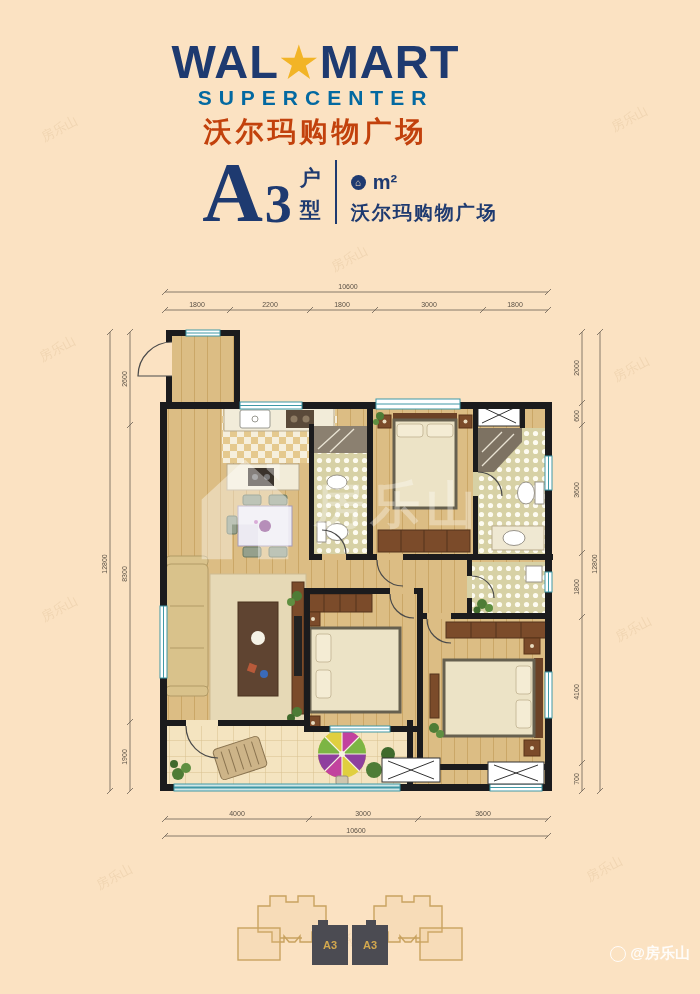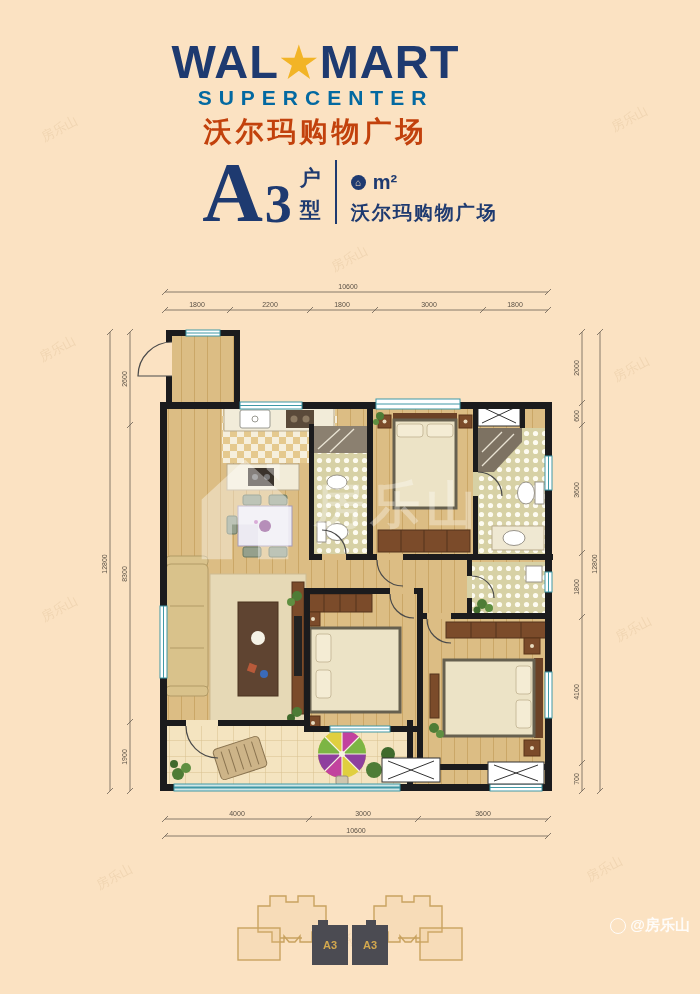--- a/index.html
+++ b/index.html
@@ -35,21 +35,21 @@
   
   .wm-tile{position:absolute;font-size:13px;color:#a5793f;opacity:.12;transform:rotate(-28deg);pointer-events:none;}
   .wm-center{position:absolute;left:190px;top:430px;width:340px;height:150px;display:flex;align-items:center;gap:14px;pointer-events:none;}
   .wm-center-text{color:#ffffff;opacity:.32;font-size:50px;font-weight:700;letter-spacing:6px;}
 
   
   .keyplan{position:absolute;left:228px;top:886px;width:244px;height:98px;}
   .kp-a3{font-size:11px;font-weight:700;fill:#d2a84e;}
 
   
-  .credit{position:absolute;right:10px;top:916px;display:flex;align-items:center;gap:4px;color:#fff;opacity:.9;}
+  .credit{position:absolute;right:10px;top:944px;display:flex;align-items:center;gap:4px;color:#fff;opacity:.9;}
   .credit-icon{width:14px;height:14px;border:1.5px solid #fff;border-radius:50%;display:inline-block;}
   .credit-text{font-size:15px;font-weight:700;}
 </style>
 </head>
 <body>
 
 <div class="page">
 
   <span class="wm-tile" style="left:40px;top:120px">房乐山</span>
   <span class="wm-tile" style="left:610px;top:110px">房乐山</span>

